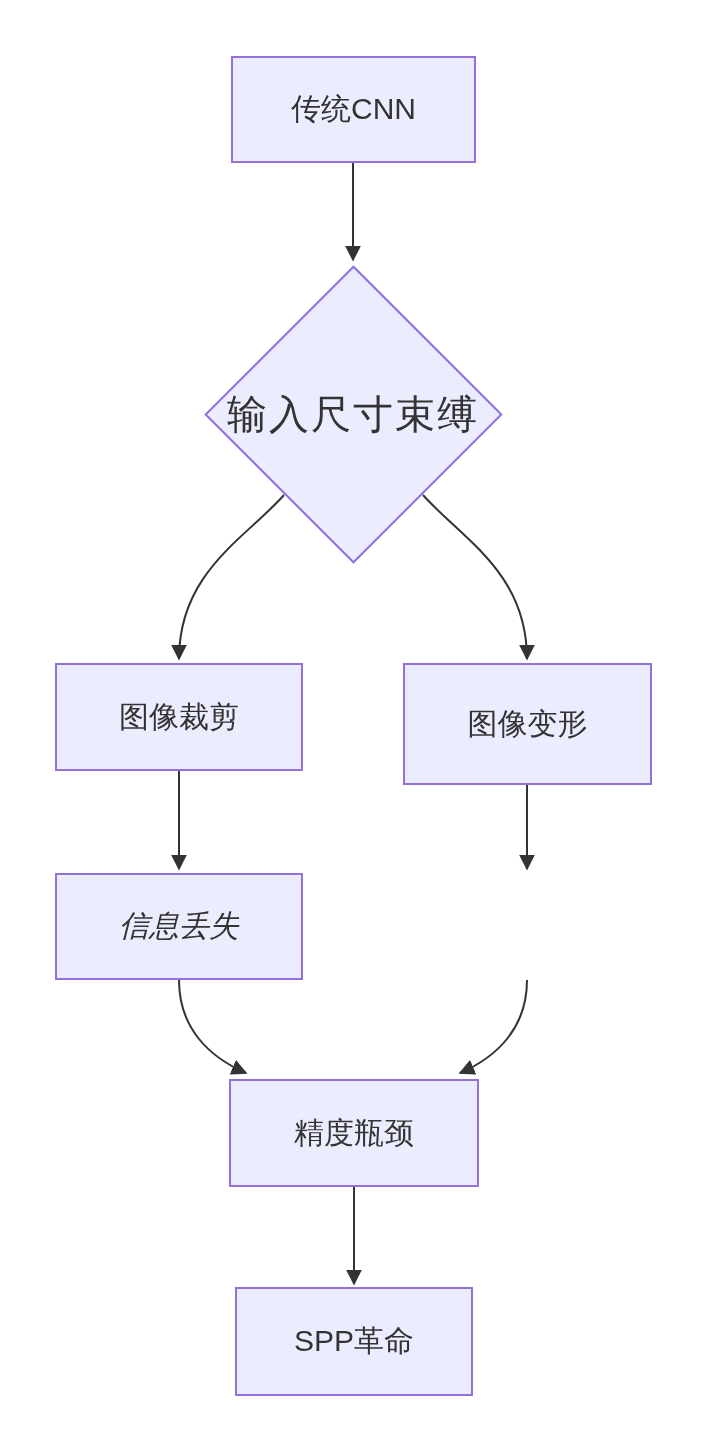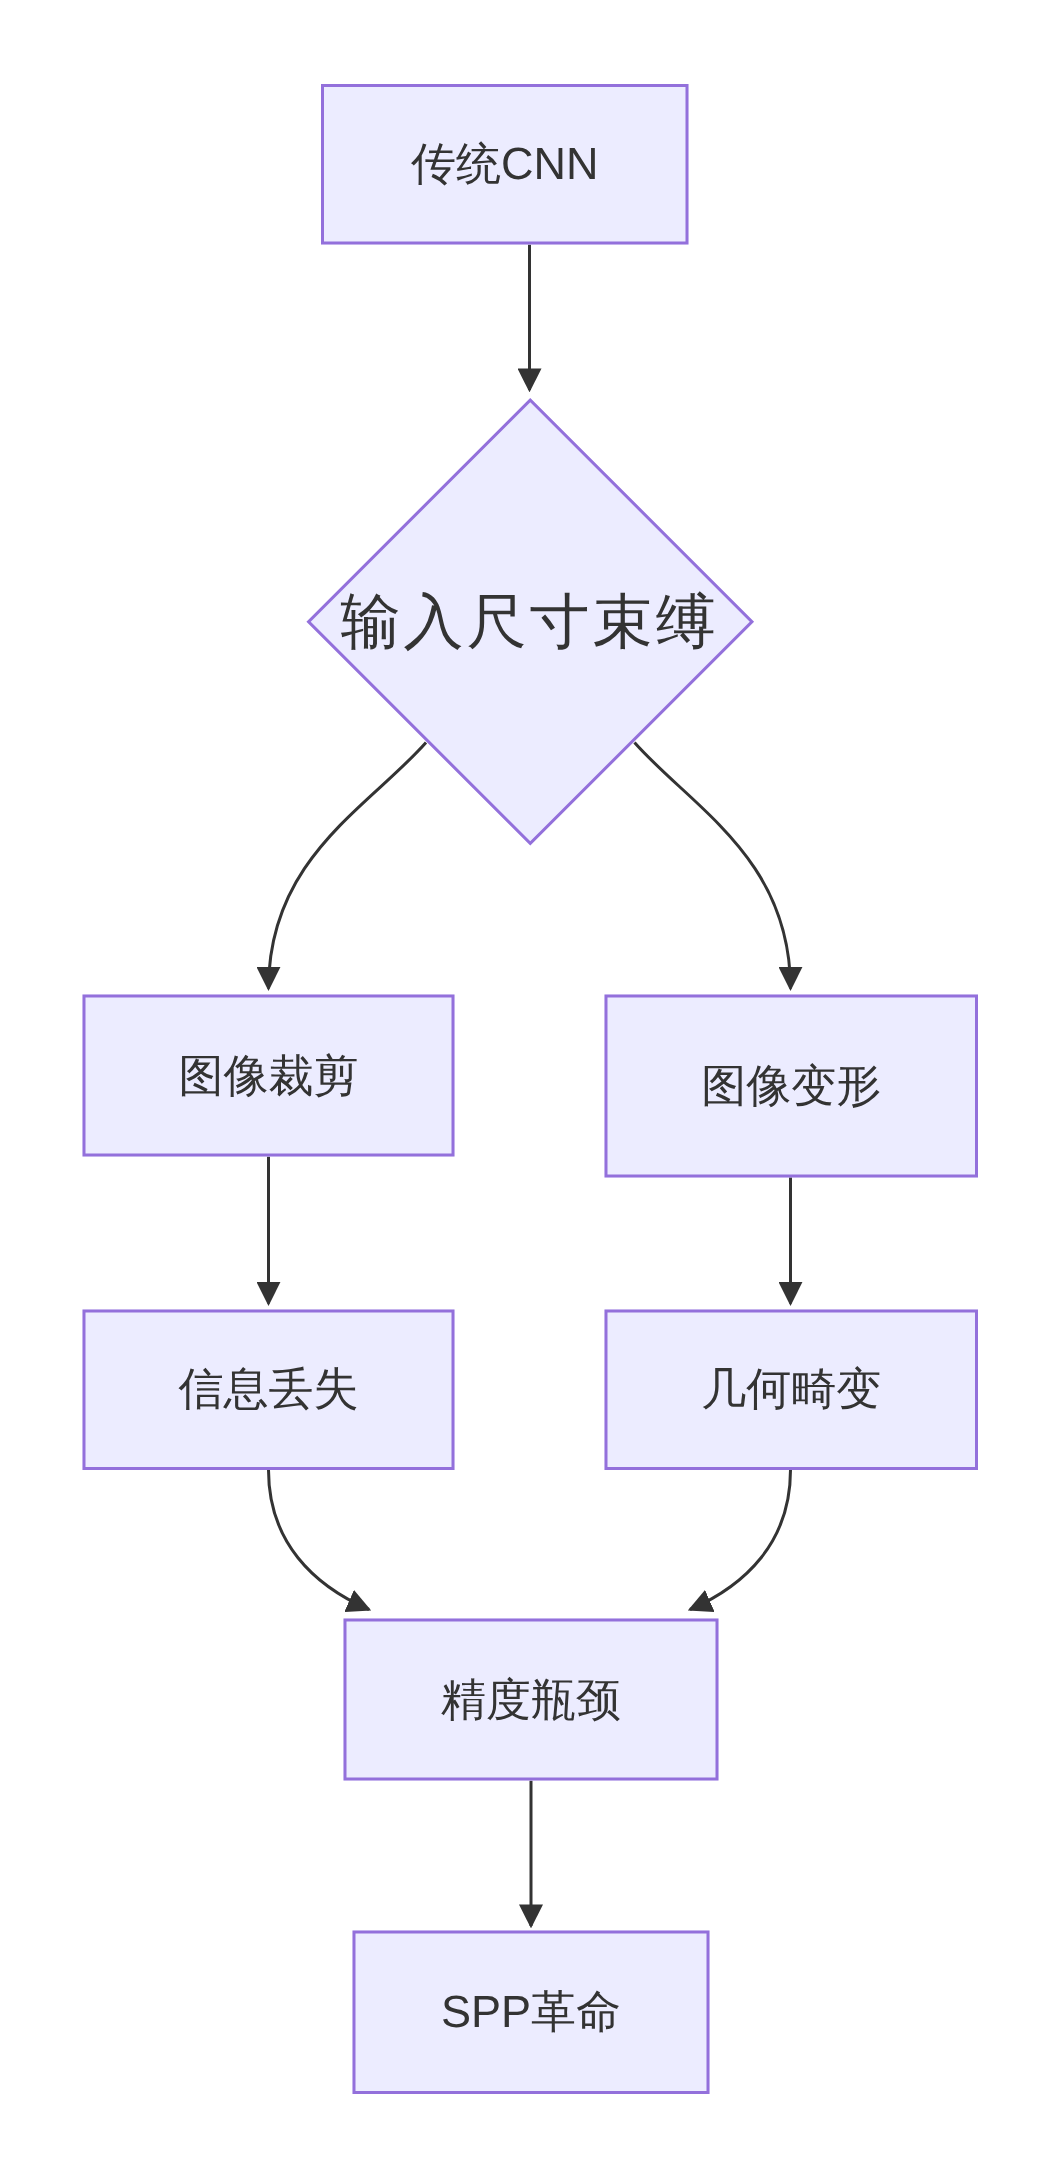--- a/index.html
+++ b/index.html
@@ -59,24 +59,24 @@
     height: 50px;
     color: #333333;
     font-size: 40px;
     letter-spacing: 2px;
     display: flex;
     align-items: center;
     justify-content: center;
     text-align: center;
     white-space: nowrap;
   }
-  .n-cnn        { left: 214px; top: 56px;   width: 245px; height: 107px; }
+  .n-cnn        { left: 231px; top: 56px;   width: 245px; height: 107px; }
   .n-crop       { left: 55px;  top: 663px;  width: 248px; height: 108px; }
   .n-warp       { left: 403px; top: 663px;  width: 249px; height: 122px; }
-  .n-loss       { left: 55px;  top: 873px;  width: 248px; height: 107px; }
+  .n-loss       { left: 55px;  top: 873px;  width: 248px; height: 107px; font-style: italic; }
   .n-distort    { left: 403px; top: 873px;  width: 249px; height: 107px; }
   .n-bottleneck { left: 229px; top: 1079px; width: 250px; height: 108px; align-items: center; }
   .n-spp        { left: 235px; top: 1287px; width: 238px; height: 109px; }
 </style>
 </head>
 <body>
 
 <div class="canvas">
 
   <svg class="edges" viewBox="0 0 708 1452" xmlns="http://www.w3.org/2000/svg">
@@ -107,23 +107,20 @@
   </div>
 
   <div class="node n-warp">
     <span>图像变形</span>
   </div>
 
   <div class="node n-loss">
     <span>信息丢失</span>
   </div>
 
-  <div class="node n-distort">
-    <span>几何畸变</span>
-  </div>
 
   <div class="node n-bottleneck">
     <span>精度瓶颈</span>
   </div>
 
   <div class="node n-spp">
     <span>SPP革命</span>
   </div>
 
 </div>

